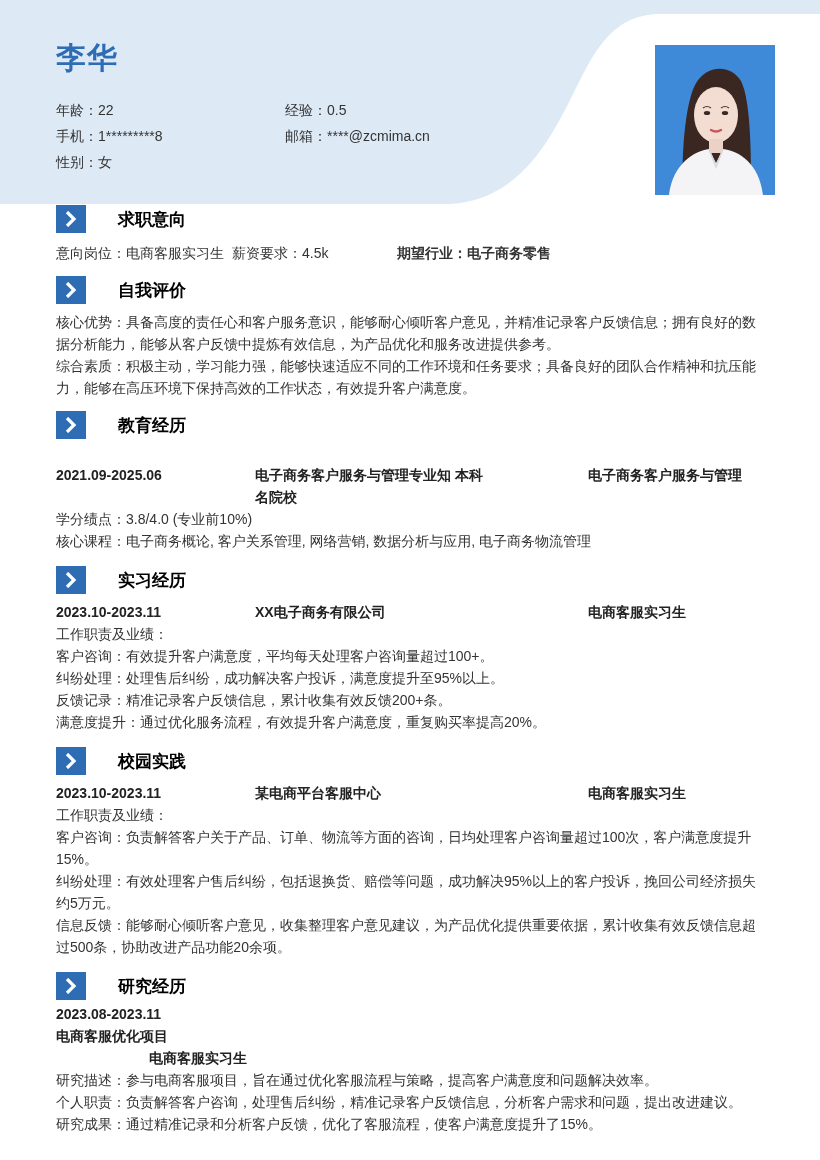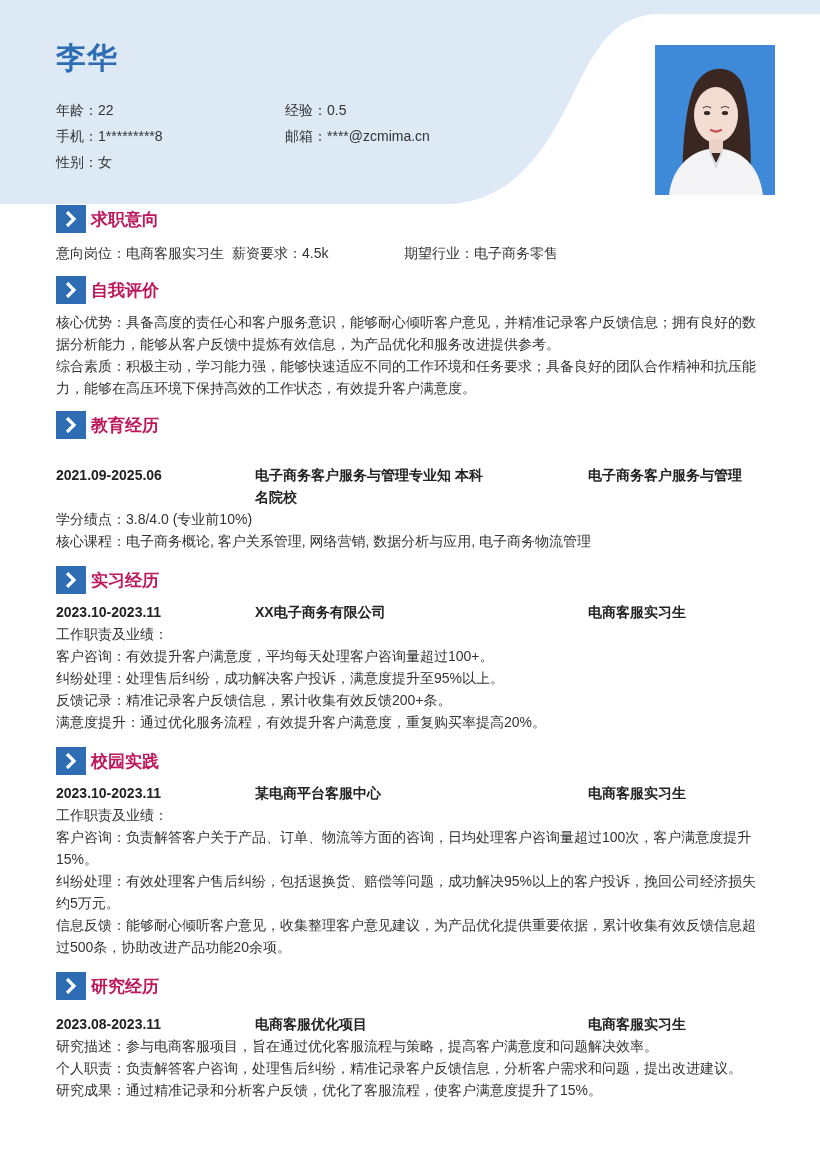--- a/index.html
+++ b/index.html
@@ -10,21 +10,21 @@
   .header { position: absolute; left: 0; top: 0; width: 742px; height: 205px; z-index: 1; }
   .name { position: absolute; left: 56px; top: 38px; font-size: 30px; font-weight: bold; color: #2e6db4; letter-spacing: 1px; font-family: "DejaVu Sans", sans-serif; }
   .info { position: absolute; font-size: 14px; color: #333; line-height: 20px; white-space: nowrap; }
   .photo { position: absolute; left: 655px; top: 45px; width: 120px; height: 150px; background: #3f8ad8; overflow: hidden; }
   .photo svg { display: block; }
 
   .content { position: absolute; left: 56px; top: 204px; width: 712px; z-index: 2; }
   .section { }
   .sec-head { display: flex; align-items: center; height: 30px; }
   .sec-icon { width: 30px; height: 28px; background: #2e6db4; display: flex; align-items: center; justify-content: center; }
-  .sec-title { margin-left: 5px; font-size: 17px; font-weight: bold; color: #be185d; font-family: "DejaVu Sans", sans-serif; }
+  .sec-title { margin-left: 32px; font-size: 17px; font-weight: bold; color: #000000; font-family: "DejaVu Sans", sans-serif; }
   .line { line-height: 22px; font-size: 14px; color: #333; }
   .row3 { display: flex; line-height: 22px; font-weight: bold; color: #222; font-size: 14px; }
   .c1 { width: 199px; flex: none; }
   .c2 { width: 240px; flex: none; }
   .c3 { margin-left: 93px; flex: none; }
   .intent { display: flex; line-height: 22px; margin-top: 8px; }
 </style>
 </head>
 <body>
 
@@ -65,21 +65,21 @@
       <div class="sec-icon">
         <svg width="14" height="16" viewBox="0 0 14 16">
             <path d="M3 1 L10 8 L3 15" stroke="#fff" stroke-width="3.2" fill="none"></path>
           </svg>
       </div>
       <div class="sec-title">求职意向</div>
     </div>
     <div class="intent">
       <span>意向岗位：电商客服实习生</span>
       <span style="margin-left:8px; width:162px;">薪资要求：4.5k</span>
-      <span style="margin-left:10px;">期望行业：电子商务零售</span>
+      <span style="margin-left:3px;font-weight:bold;">期望行业：电子商务零售</span>
     </div>
   </div>
 
   <div class="section" style="margin-top:11px;">
     <div class="sec-head">
       <div class="sec-icon">
         <svg width="14" height="16" viewBox="0 0 14 16">
             <path d="M3 1 L10 8 L3 15" stroke="#fff" stroke-width="3.2" fill="none"></path>
           </svg>
       </div>
@@ -155,21 +155,21 @@
 
   <div class="section" style="margin-top:13px;">
     <div class="sec-head">
       <div class="sec-icon">
         <svg width="14" height="16" viewBox="0 0 14 16">
             <path d="M3 1 L10 8 L3 15" stroke="#fff" stroke-width="3.2" fill="none"></path>
           </svg>
       </div>
       <div class="sec-title">研究经历</div>
     </div>
-    <div class="row3" style="margin-top:12px;">
+    <div class="row3" style="margin-top:2px;flex-direction:column;">
       <div class="c1">2023.08-2023.11</div>
       <div class="c2">电商客服优化项目</div>
       <div class="c3">电商客服实习生</div>
     </div>
     <div class="line">研究描述：参与电商客服项目，旨在通过优化客服流程与策略，提高客户满意度和问题解决效率。</div>
     <div class="line">个人职责：负责解答客户咨询，处理售后纠纷，精准记录客户反馈信息，分析客户需求和问题，提出改进建议。</div>
     <div class="line">研究成果：通过精准记录和分析客户反馈，优化了客服流程，使客户满意度提升了15%。</div>
   </div>
 
 </div>

